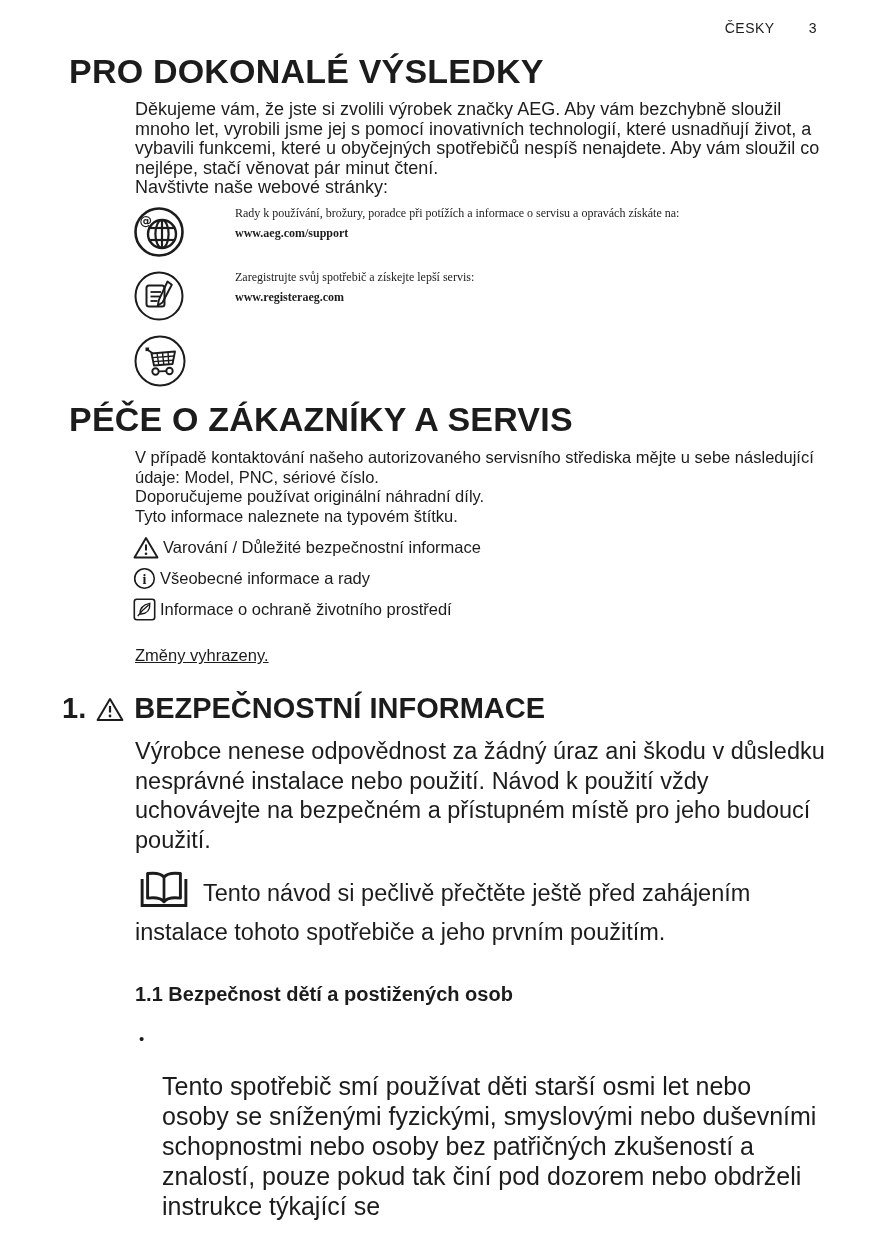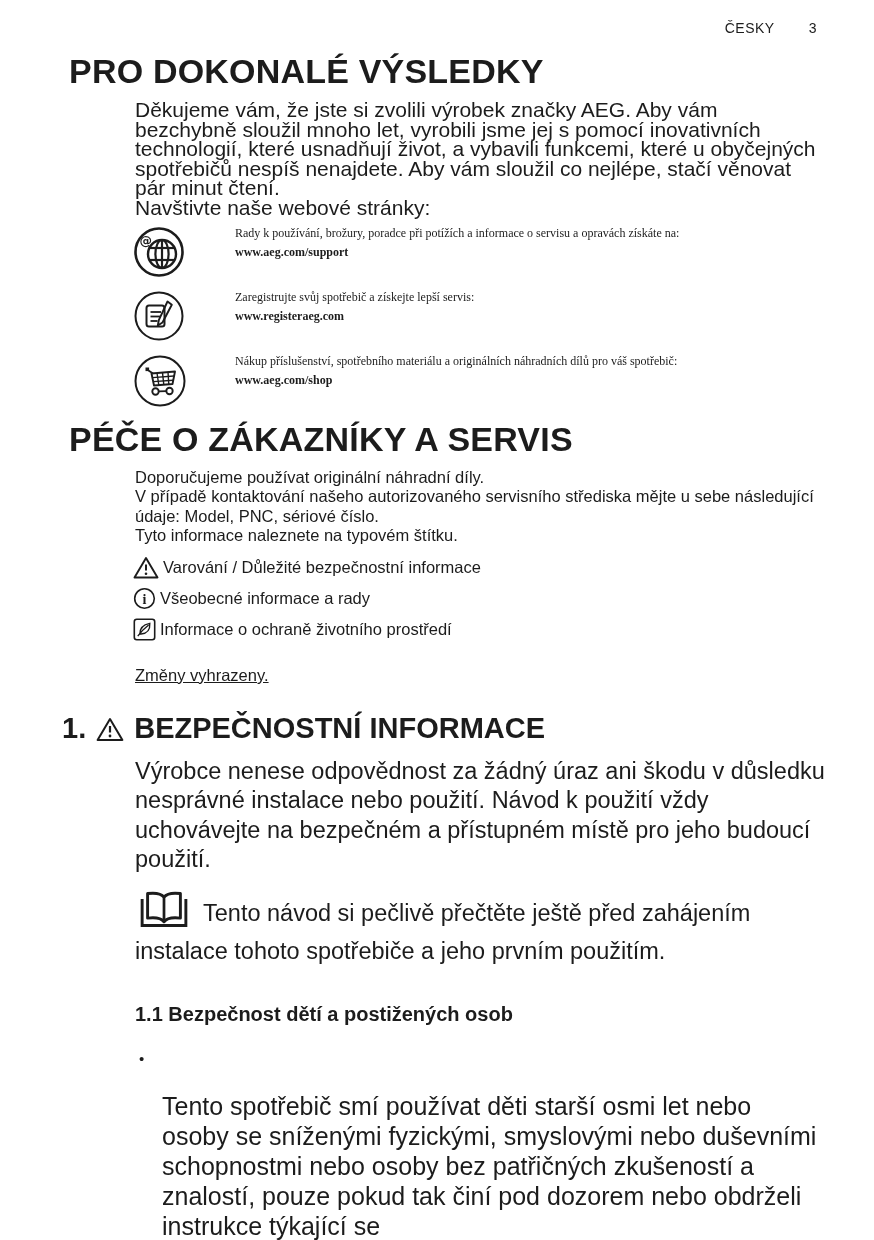--- a/index.html
+++ b/index.html
@@ -8,21 +8,21 @@
     width:874px; height:1240px; background:#ffffff; color:#1c1c1c;
     font-family:"Liberation Sans", sans-serif; position:relative; overflow:hidden;
   }
   .header {
     position:absolute; top:20px; right:57px; display:flex; gap:34px;
     font-size:14px; letter-spacing:0.5px;
   }
   h1.doc-title { font-size:34px; font-weight:bold; line-height:34px; margin-left:69px; letter-spacing:0.2px; }
   .title-1 { padding-top:54px; }
   .title-2 { margin-top:14px; }
-  .intro { margin:12px 0 0 135px; width:686px; font-size:21px; line-height:19.6px; }
+  .intro { margin:12px 0 0 135px; width:686px; font-size:18px; line-height:19.6px; }
   .visit-line { margin-top:0; }
   .resources { margin:6px 0 0 133px; }
   .resource-row { display:flex; margin-bottom:10px; }
   .icon-col { width:102px; flex:0 0 102px; padding-top:2px; }
   .res-text { width:586px; font-size:12px; line-height:19.6px;font-family:Liberation Serif, serif; }
   .res-url { font-weight:bold; }
   .care-text { margin:12px 0 0 135px; width:692px; font-size:16.5px; line-height:19.6px; }
   .legend { margin:9px 0 0 133px; }
   .legend-row { display:flex; align-items:center; gap:4px; margin-bottom:6px; min-height:25px; }
   .legend-label { font-size:16.5px; }
@@ -104,33 +104,29 @@
           <line x1="24" y1="19" x2="25.8" y2="31.2" stroke-width="1.4"></line>
           <line x1="29.5" y1="18.6" x2="30.8" y2="30.8" stroke-width="1.4"></line>
           <line x1="35" y1="18.2" x2="35.8" y2="30.4" stroke-width="1.4"></line>
           <line x1="19.5" y1="23.6" x2="41" y2="22" stroke-width="1.4"></line>
           <line x1="20.3" y1="27.6" x2="40.2" y2="26.2" stroke-width="1.4"></line>
           <circle cx="22.5" cy="37.5" r="3.2" stroke-width="1.9"></circle>
           <circle cx="36.5" cy="37" r="3.2" stroke-width="1.9"></circle>
           <line x1="25.7" y1="37.4" x2="33.3" y2="37.1" stroke-width="1.9"></line>
         </svg>
       </div>
-      <div class="res-text">
-        <span>Nákup příslušenství, spotřebního materiálu a originálních náhradních dílů pro váš spotřebič:</span><br>
-        <span class="res-url">www.aeg.com/shop</span>
-      </div>
     </div>
 
   </div>
 
   <h1 class="doc-title title-2">PÉČE O ZÁKAZNÍKY A SERVIS</h1>
 
   <div class="care-text">
+    <div>V případě kontaktování našeho autorizovaného servisního střediska mějte u sebe následující údaje: Model, PNC, sériové číslo.</div>
     <div>Doporučujeme používat originální náhradní díly.</div>
-    <div>V případě kontaktování našeho autorizovaného servisního střediska mějte u sebe následující údaje: Model, PNC, sériové číslo.</div>
     <div>Tyto informace naleznete na typovém štítku.</div>
   </div>
 
   <div class="legend">
 
     <div class="legend-row">
       <span>
         <svg width="26" height="23" viewBox="0 0 26 23" fill="none" stroke="#1c1c1c">
           <path d="M13 2 L24.5 21.5 L1.5 21.5 Z" stroke-width="1.9" stroke-linejoin="round"></path>
           <line x1="13" y1="8.5" x2="13" y2="14.5" stroke-width="2"></line>

